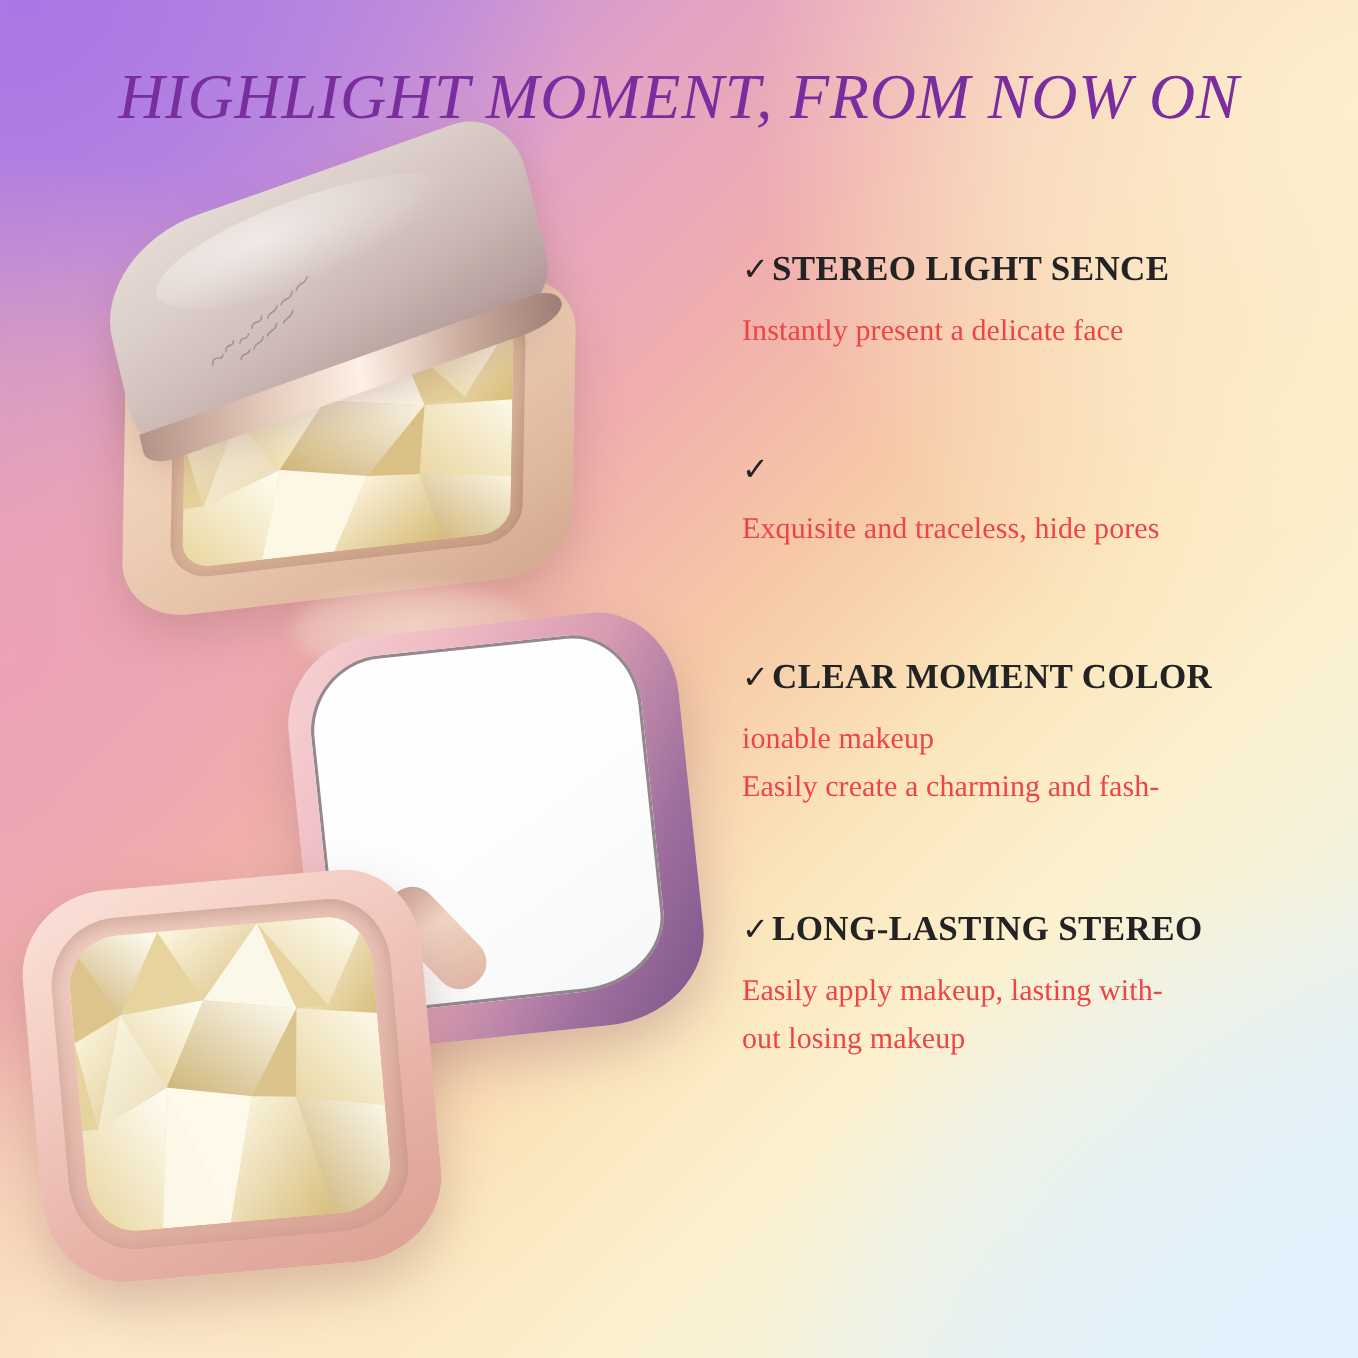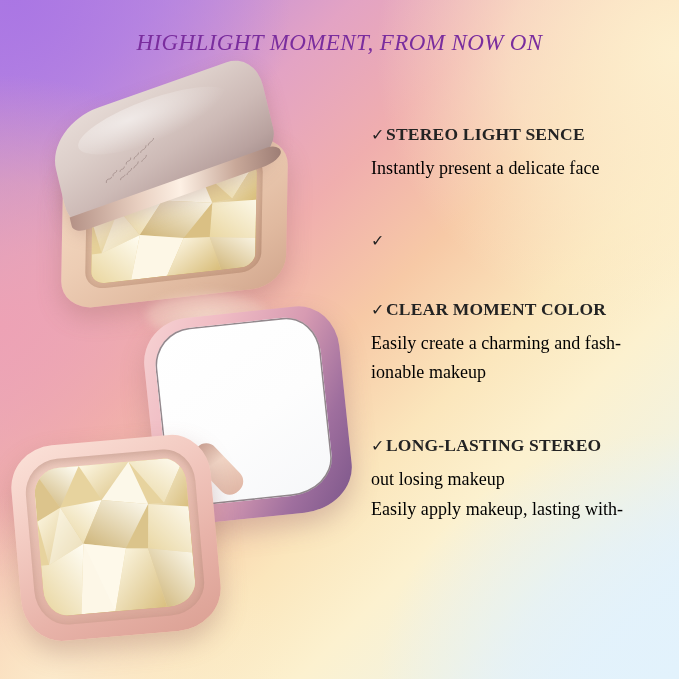--- a/index.html
+++ b/index.html
@@ -71,21 +71,21 @@
         rgba(252,236,206,0.0) 70%);
   }
 
   
   .headline {
     position: absolute;
     left: 0;
     top: 30px;
     width: 679px;
     text-align: center;
-    font-size: 23px;
+    font-size: 32px;
     font-style: italic;
     font-weight: 400;
     letter-spacing: 0.4px;
     color: #7a2d9e;
     white-space: nowrap;
   }
 
   
   .features {
     position: absolute;
@@ -107,23 +107,23 @@
   .check-mark {
     display: inline-block;
     width: 15px;
     flex: 0 0 auto;
     font-size: 16px;
     line-height: 1;
     color: #232323;
   }
   .feature-head-text { display: inline-block; font-weight: bold; }
   .feature-desc {
-    font-size: 18px;
+    font-size: 15px;
     line-height: 1.62;
-    color: #000000;
+    color: #ef4444;
     letter-spacing: 0.05px;
   }
   .sp-1 { height: 24px; }
   .sp-2 { height: 24px; }
   .sp-3 { height: 22px; }
 
   
   .product-stage {
     position: absolute;
     inset: 0;
@@ -432,42 +432,45 @@
         <div>Instantly present a delicate face</div>
       </div>
     </div>
 
     <div class="sp-1"></div>
 
     <div class="feature-block">
       <div class="feature-head">
         <span class="check-mark">✓</span>
       </div>
+      <div class="feature-desc">
+        <div>Exquisite and traceless, hide pores</div>
+      </div>
     </div>
 
     <div class="sp-2"></div>
 
     <div class="feature-block">
       <div class="feature-head">
         <span class="check-mark">✓</span>
         <span class="feature-head-text">CLEAR MOMENT COLOR</span>
       </div>
       <div class="feature-desc">
+        <div>ionable makeup</div>
         <div>Easily create a charming and fash-</div>
-        <div>ionable makeup</div>
       </div>
     </div>
 
     <div class="sp-3"></div>
 
     <div class="feature-block last">
       <div class="feature-head">
         <span class="check-mark">✓</span>
         <span class="feature-head-text">LONG-LASTING STEREO</span>
       </div>
       <div class="feature-desc">
+        <div>Easily apply makeup, lasting with-</div>
         <div>out losing makeup</div>
-        <div>Easily apply makeup, lasting with-</div>
       </div>
     </div>
 
   </div>
 </div>
 
 </body></html>

